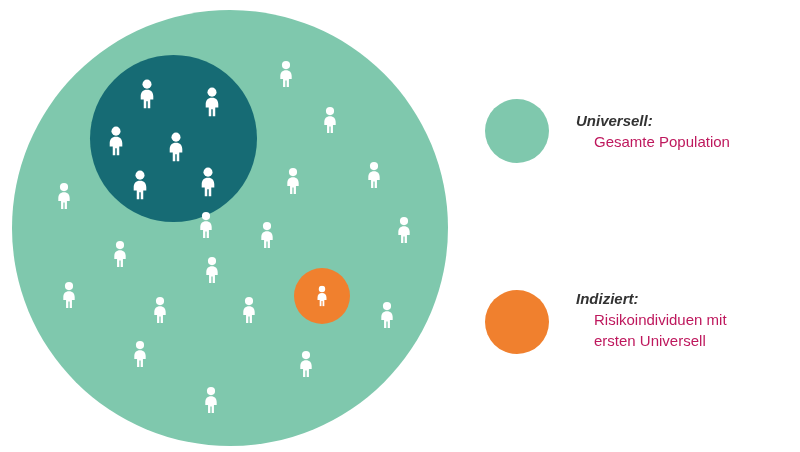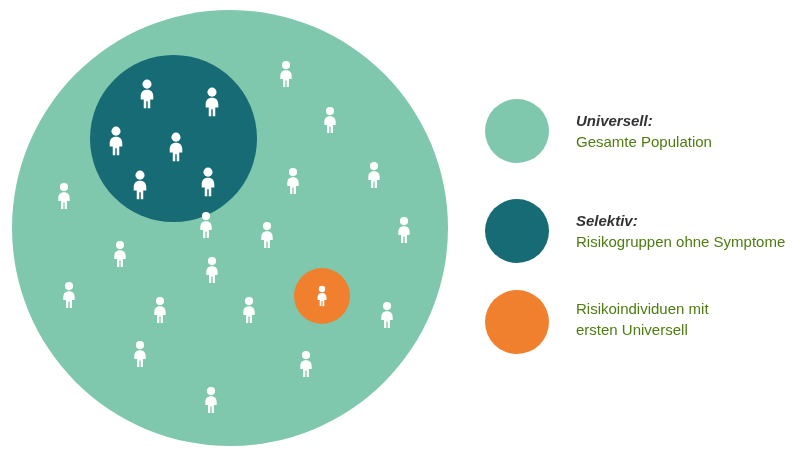--- a/index.html
+++ b/index.html
@@ -54,21 +54,22 @@
     font-size: 15px;
     line-height: 21px;
   }
   .legend-title {
     font-style: italic;
     font-weight: bold;
     color: #333333;
   }
   .legend-desc {
     white-space: pre-line;
-    color: #4d7c0f;
+    color: #be185d;
+    margin-left: 18px;
   }
 </style>
 </head>
 <body>
 
 <div class="canvas">
 
   <div class="circle circle-universal" style="background: rgb(127, 200, 173);"></div>
 
   <div class="circle circle-selective" style="background: rgb(22, 107, 116);"></div>
@@ -225,30 +226,24 @@
   <div class="legend">
 
     <div class="legend-item legend-item-1">
       <span class="legend-swatch" style="background: rgb(127, 200, 173);"></span>
       <div class="legend-text">
         <div class="legend-title">Universell:</div>
         <div class="legend-desc">Gesamte Population</div>
       </div>
     </div>
 
-    <div class="legend-item legend-item-2">
-      <span class="legend-swatch" style="background: rgb(22, 107, 116);"></span>
-      <div class="legend-text">
-        <div class="legend-title">Selektiv:</div>
-        <div class="legend-desc">Risikogruppen ohne Symptome</div>
-      </div>
-    </div>
 
     <div class="legend-item legend-item-3">
       <span class="legend-swatch" style="background: rgb(240, 128, 46);"></span>
       <div class="legend-text">
+        <div class="legend-title">Indiziert:</div>
         <div class="legend-desc">Risikoindividuen mit
 ersten Universell</div>
       </div>
     </div>
 
   </div>
 </div>
 
 </body></html>

